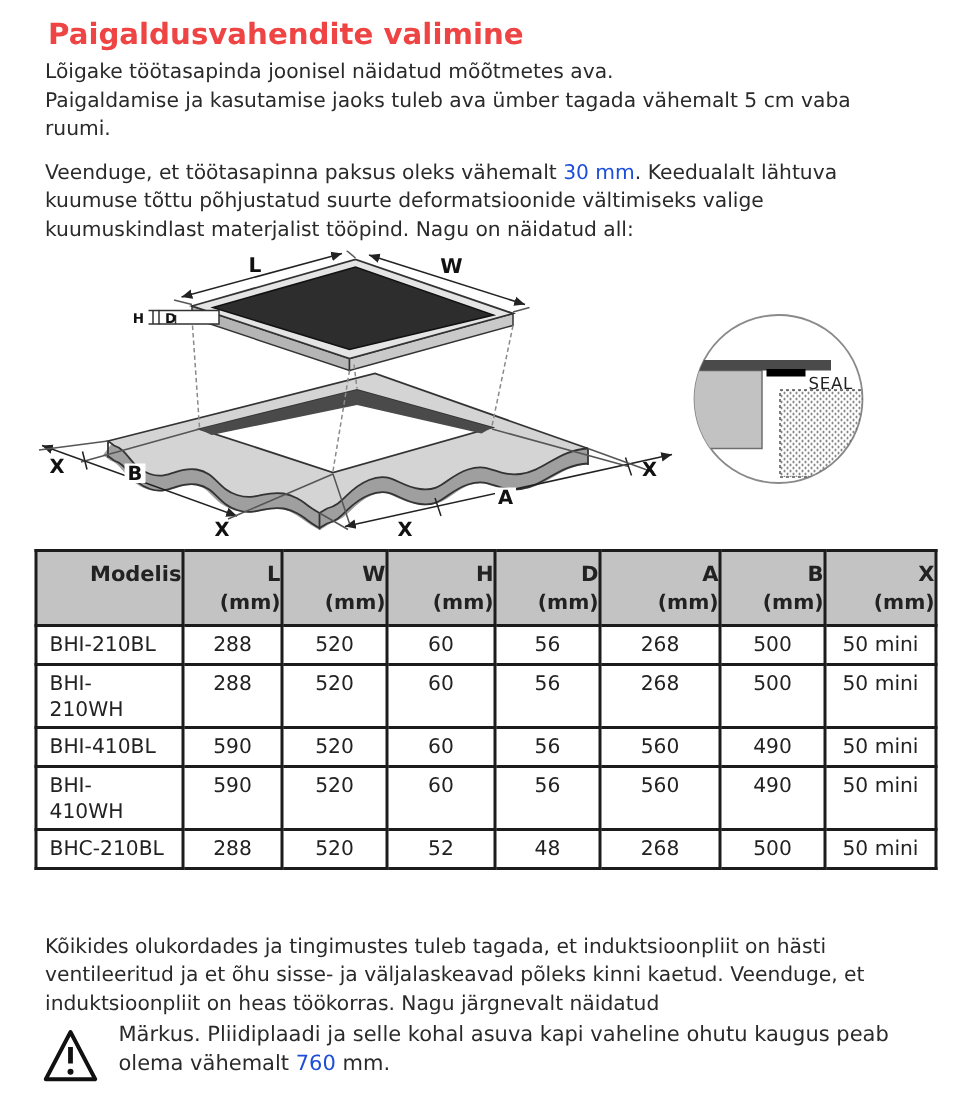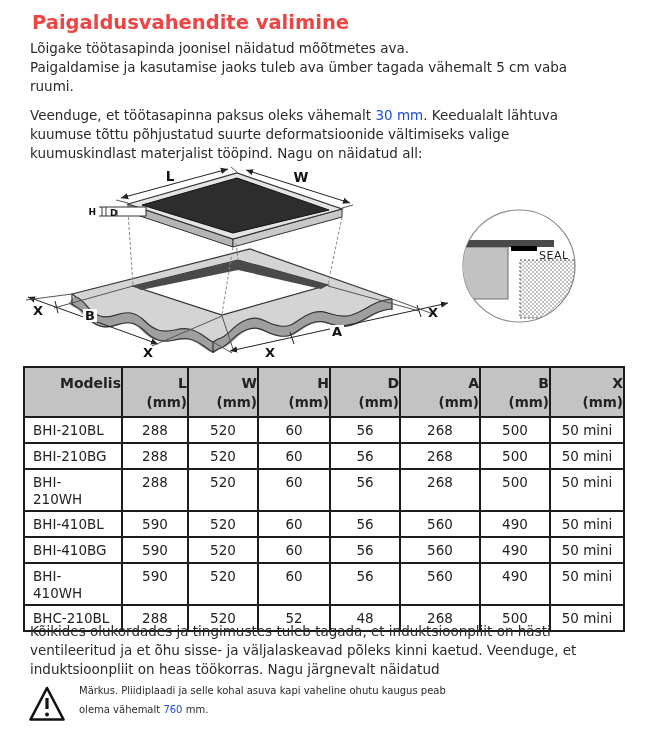--- a/index.html
+++ b/index.html
@@ -18,21 +18,21 @@
   .spec-table th{background:#c3c3c3;text-align:right;font-weight:bold;padding:6px 0 3px 14px;height:50px;}
   .spec-table th.model-h{padding-left:9px;}
   .hletter{line-height:18px;font-size:14px;}
   .hunit{line-height:20px;font-size:13.5px;}
   td.model{text-align:left;padding-left:8px;white-space:pre-line;line-height:17px;}
   td.num{text-align:center;}
   .c-model{width:98px;} .c-l{width:66px;} .c-w{width:70px;} .c-h{width:72px;}
   .c-d{width:70px;} .c-a{width:80px;} .c-b{width:70px;} .c-x{width:74px;}
   .outro{top:622px;left:30px;width:605px;}
   .note{top:681px;left:28px;width:600px;display:flex;align-items:flex-start;}
-  .note-text{margin-left:13px;font-size:10px;line-height:19px;color:#2a2a2a;white-space:pre-line;width:545px;}
+  .note-text{margin-left:13px;font-size:14px;line-height:19px;color:#2a2a2a;white-space:pre-line;width:545px;}
   .tri{flex:0 0 auto;margin-top:4px;}
   svg text{font-family:"DejaVu Sans","Liberation Sans",sans-serif;}
 </style>
 </head>
 <body>
 
 <div class="abs title">Paigaldusvahendite valimine</div>
 
 <div class="abs para p1">Lõigake töötasapinda joonisel näidatud mõõtmetes ava.</div>
 <div class="abs para p2">Paigaldamise ja kasutamise jaoks tuleb ava ümber tagada vähemalt 5 cm vaba
@@ -196,52 +196,32 @@
       <td class="model">BHI-210BL</td>
       <td class="num">288</td>
       <td class="num">520</td>
       <td class="num">60</td>
       <td class="num">56</td>
       <td class="num">268</td>
       <td class="num">500</td>
       <td class="num">50 mini</td>
     </tr>
     <tr>
-      <td class="model">BHI-210BG</td>
-      <td class="num">288</td>
-      <td class="num">520</td>
-      <td class="num">60</td>
-      <td class="num">56</td>
-      <td class="num">268</td>
-      <td class="num">500</td>
-      <td class="num">50 mini</td>
-    </tr>
-    <tr>
       <td class="model">BHI-
 210WH</td>
       <td class="num">288</td>
       <td class="num">520</td>
       <td class="num">60</td>
       <td class="num">56</td>
       <td class="num">268</td>
       <td class="num">500</td>
       <td class="num">50 mini</td>
     </tr>
     <tr>
       <td class="model">BHI-410BL</td>
-      <td class="num">590</td>
-      <td class="num">520</td>
-      <td class="num">60</td>
-      <td class="num">56</td>
-      <td class="num">560</td>
-      <td class="num">490</td>
-      <td class="num">50 mini</td>
-    </tr>
-    <tr>
-      <td class="model">BHI-410BG</td>
       <td class="num">590</td>
       <td class="num">520</td>
       <td class="num">60</td>
       <td class="num">56</td>
       <td class="num">560</td>
       <td class="num">490</td>
       <td class="num">50 mini</td>
     </tr>
     <tr>
       <td class="model">BHI-

